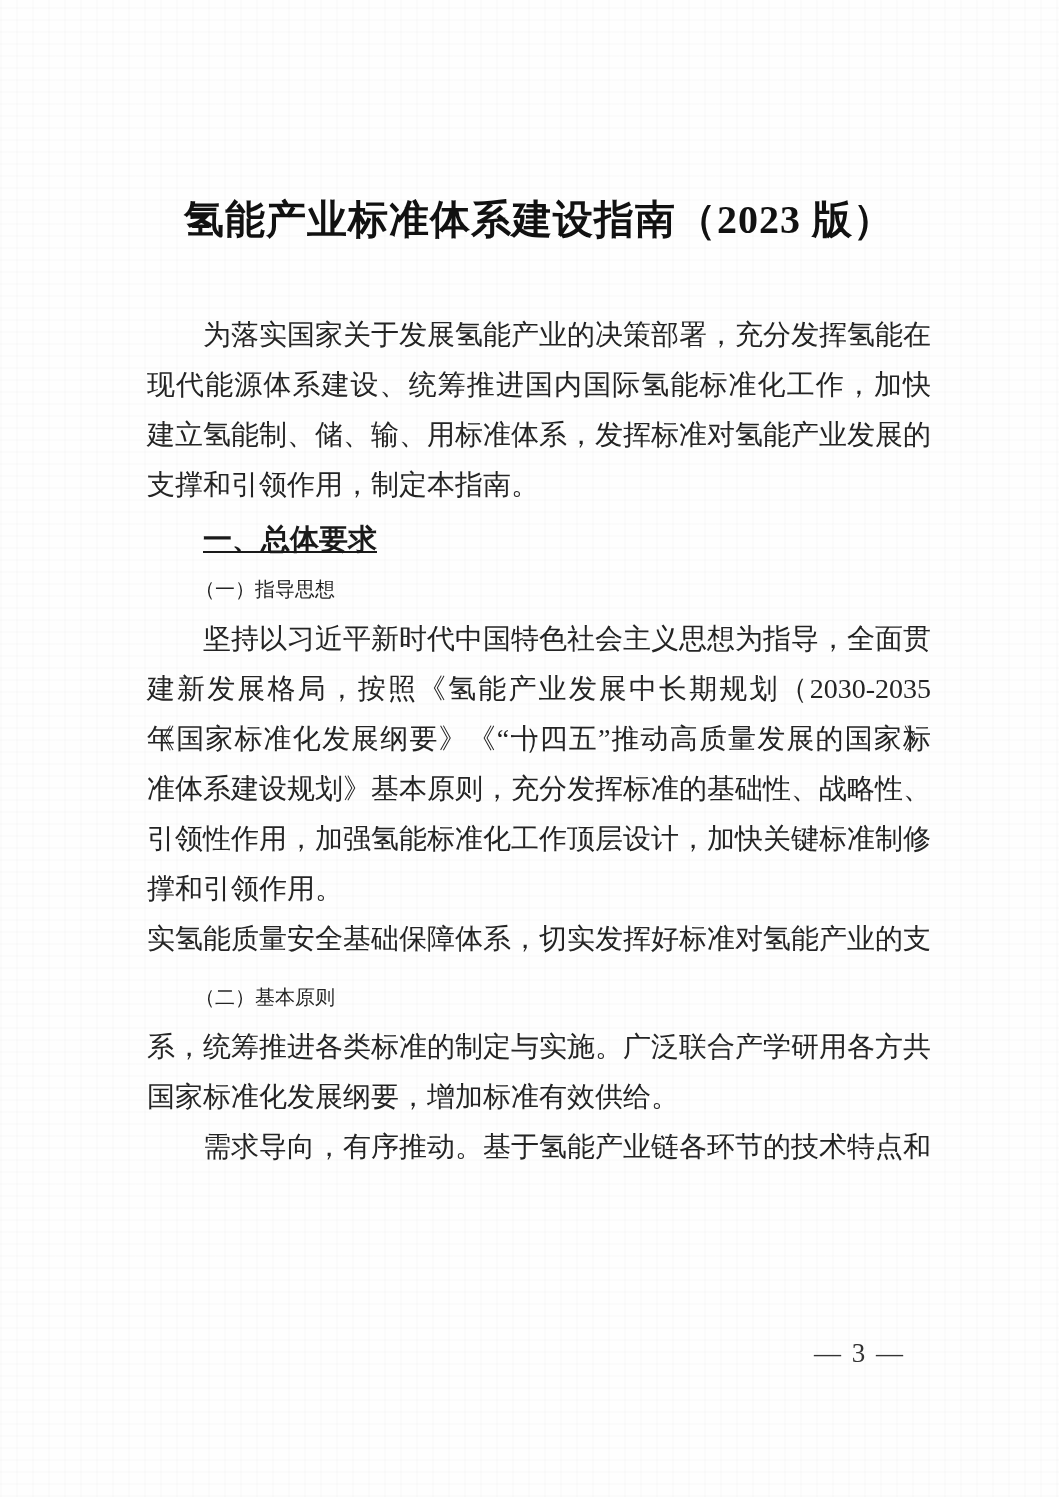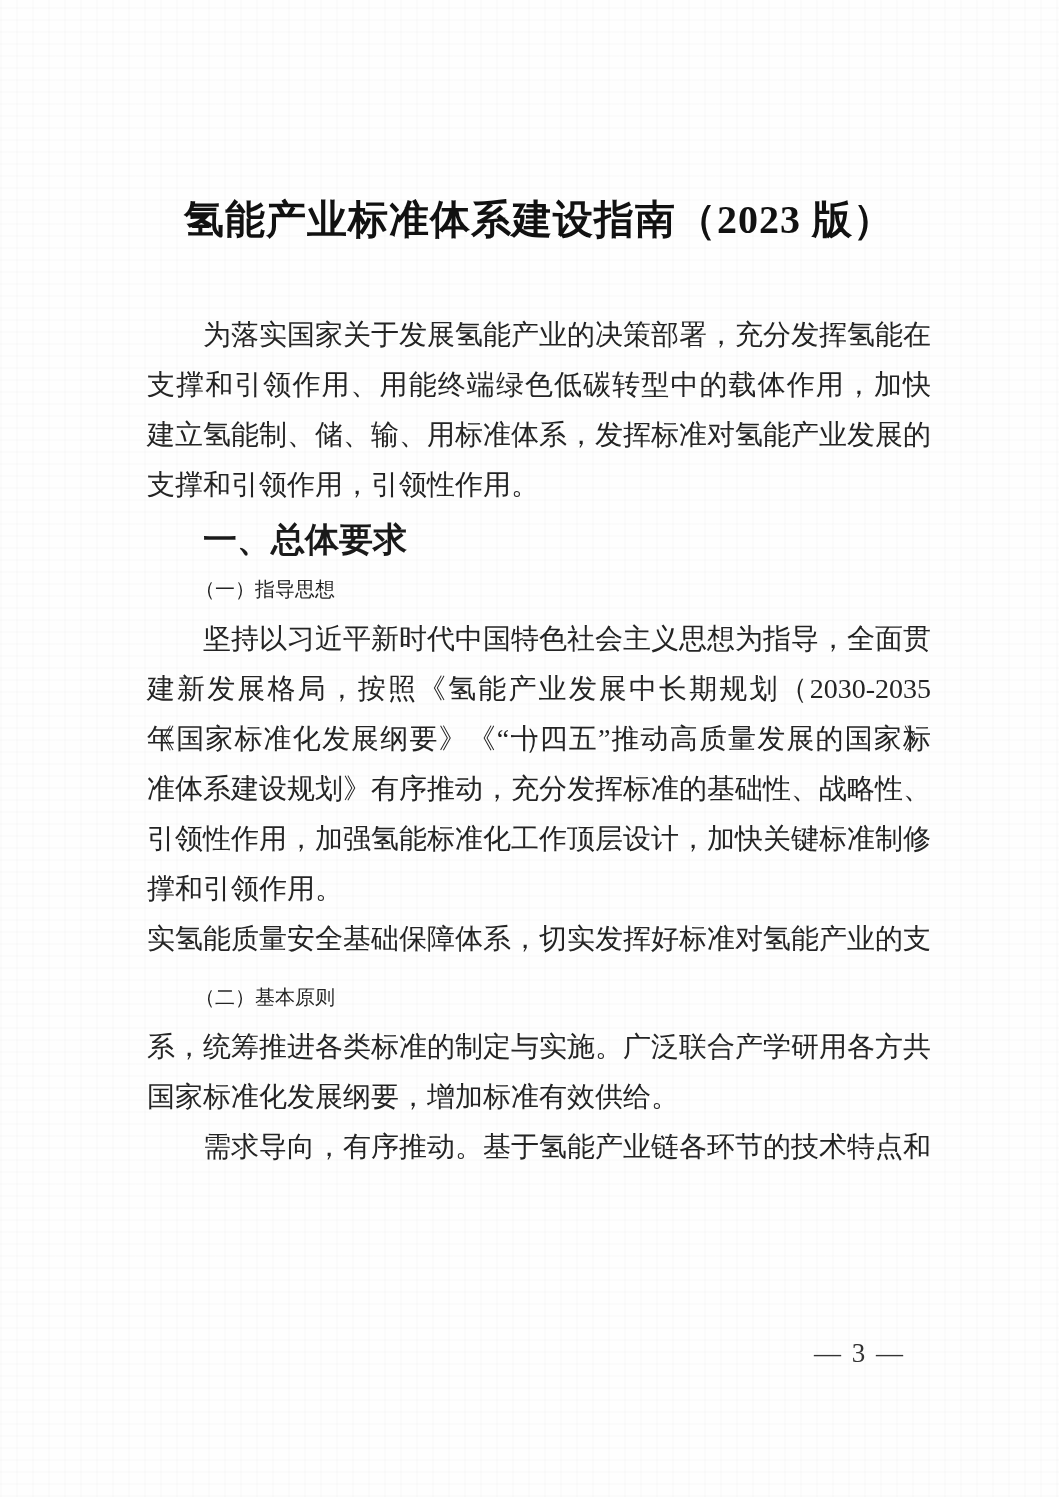--- a/index.html
+++ b/index.html
@@ -48,26 +48,27 @@
     text-align: justify;
     text-align-last: justify;
     text-justify: inter-character;
   }
   .indent {
     text-indent: 56px;
   }
   .h1 {
     font-family: "DejaVu Sans", "Liberation Sans", sans-serif;
     font-weight: bold;
-    font-size: 34px;
+    font-size: 29px;
     line-height: 50px;
     height: 50px;
     padding-left: 56px;
     margin-top: 4px;
     color: #1a1a1a;
+    text-decoration: underline;
   }
   .h2 {
     font-size: 20px;
     line-height: 50px;
     height: 50px;
     padding-left: 48px;
     color: #242424;
   }
   .h2.gap {
     margin-top: 8px;
@@ -85,34 +86,34 @@
 </head>
 <body>
 
 <div class="page">
   <div class="content">
 
     <h1 class="doc-title">氢能产业标准体系建设指南（2023 版）</h1>
 
     <div>
       <div class="line fill indent">为落实国家关于发展氢能产业的决策部署，充分发挥氢能在</div>
-      <div class="line fill">支撑和引领作用、用能终端绿色低碳转型中的载体作用，加快</div>
+      <div class="line fill">现代能源体系建设、统筹推进国内国际氢能标准化工作，加快</div>
       <div class="line fill">建立氢能制、储、输、用标准体系，发挥标准对氢能产业发展的</div>
-      <div class="line">支撑和引领作用，引领性作用。</div>
+      <div class="line">支撑和引领作用，制定本指南。</div>
     </div>
 
     <div class="h1">一、总体要求</div>
 
     <div class="h2">（一）指导思想</div>
 
     <div>
       <div class="line fill indent">坚持以习近平新时代中国特色社会主义思想为指导，全面贯</div>
       <div class="line fill">建新发展格局，按照《氢能产业发展中长期规划（2030-2035 年）》</div>
       <div class="line fill">《国家标准化发展纲要》《“十四五”推动高质量发展的国家标</div>
-      <div class="line fill">准体系建设规划》有序推动，充分发挥标准的基础性、战略性、</div>
+      <div class="line fill">准体系建设规划》基本原则，充分发挥标准的基础性、战略性、</div>
       <div class="line fill">引领性作用，加强氢能标准化工作顶层设计，加快关键标准制修</div>
       <div class="line">撑和引领作用。</div>
       <div class="line fill">实氢能质量安全基础保障体系，切实发挥好标准对氢能产业的支</div>
     </div>
 
     <div class="h2 gap">（二）基本原则</div>
 
     <div>
       <div class="line fill">系，统筹推进各类标准的制定与实施。广泛联合产学研用各方共</div>
       <div class="line">国家标准化发展纲要，增加标准有效供给。</div>

